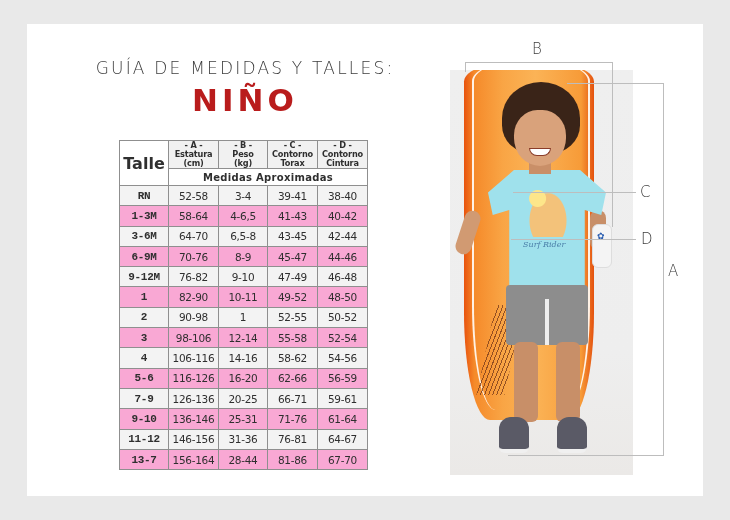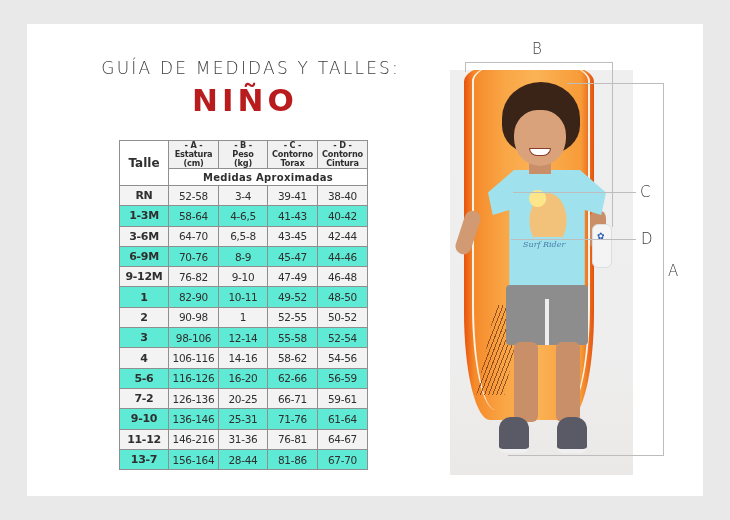--- a/index.html
+++ b/index.html
@@ -2,21 +2,21 @@
 <html><head>
 <meta charset="utf-8">
 <style>
   * { box-sizing: border-box; margin: 0; padding: 0; }
   html, body { width: 730px; height: 520px; overflow: hidden; background: #e9e9e9; }
   body { position: relative; font-family: "DejaVu Sans", sans-serif; color: #333; }
 
   .card { position: absolute; left: 27px; top: 24px; width: 676px; height: 472px; background: #ffffff; }
 
   .title-top {
-    position: absolute; left: 90px; top: 58px; width: 310px; text-align: right;
+    position: absolute; left: 90px; top: 58px; width: 310px; text-align: center;
     font-family: "DejaVu Sans", sans-serif; font-weight: 300; font-size: 17px;
     letter-spacing: 2.2px; color: #3d3d3d;
   }
   .title-main {
     position: absolute; left: 90px; top: 82px; width: 310px; text-align: center;
     font-family: "DejaVu Sans", sans-serif; font-weight: bold; font-size: 31px;
     letter-spacing: 4px; color: #b91c1c;
   }
 
   table.sizes {
@@ -27,29 +27,29 @@
   table.sizes td, table.sizes th {
     border: 1px solid #8f8f8f; text-align: center; vertical-align: middle;
     padding: 0; overflow: hidden; white-space: nowrap;
   }
   table.sizes col.c0 { width: 49px; }
   table.sizes col.c1 { width: 50px; }
   table.sizes col.c2 { width: 49px; }
   table.sizes col.c3 { width: 50px; }
   table.sizes col.c4 { width: 50px; }
 
-  .h-talle { height: 36px; font-size: 12px; font-weight: bold; background: #fff; }
+  .h-talle { height: 36px; font-size: 16px; font-weight: bold; background: #fff; }
   .h-col { font-size: 8.2px; font-weight: bold; line-height: 9px; background: #f1f1f1; letter-spacing: -0.2px; }
   .h-col span { display: block; }
   .h-approx { height: 17px; font-size: 10px; font-weight: bold; background: #fff; letter-spacing: 0.3px; }
 
   tr.row td { height: 20.3px; font-size: 10.5px; letter-spacing: -0.3px; }
-  tr.row td.size { font-weight: bold; font-size: 11px; }
+  tr.row td.size { font-weight: bold; font-size: 11px; font-family: Liberation Mono, monospace; }
   tr.row.alt td { background: #f3f3f3; }
-  tr.row.plain td { background: #5eead4; margin-left: 38px; }
+  tr.row.plain td { background: #f9a8d4; margin-left: 38px; }
 
   
   .photo {
     position: absolute; left: 450px; top: 70px; width: 183px; height: 405px;
     background: linear-gradient(180deg, #efefef 0%, #eeeeee 70%, #ebe9e7 100%);
     overflow: hidden;
   }
   .board {
     position: absolute; left: 14px; top: -10px; width: 130px; height: 360px;
     background: linear-gradient(90deg, #e8530e 0%, #f58a2a 8%, #f9a545 30%, #fbb356 55%, #f79b38 90%, #e4520f 100%);
@@ -198,36 +198,36 @@
     <td>54-56</td>
   </tr>
   <tr class="row plain">
     <td class="size">5-6</td>
     <td>116-126</td>
     <td>16-20</td>
     <td>62-66</td>
     <td>56-59</td>
   </tr>
   <tr class="row alt">
-    <td class="size">7-2</td>
+    <td class="size">7-9</td>
     <td>126-136</td>
     <td>20-25</td>
     <td>66-71</td>
     <td>59-61</td>
   </tr>
   <tr class="row plain">
     <td class="size">9-10</td>
     <td>136-146</td>
     <td>25-31</td>
     <td>71-76</td>
     <td>61-64</td>
   </tr>
   <tr class="row alt">
     <td class="size">11-12</td>
-    <td>146-216</td>
+    <td>146-156</td>
     <td>31-36</td>
     <td>76-81</td>
     <td>64-67</td>
   </tr>
   <tr class="row plain">
     <td class="size">13-7</td>
     <td>156-164</td>
     <td>28-44</td>
     <td>81-86</td>
     <td>67-70</td>

